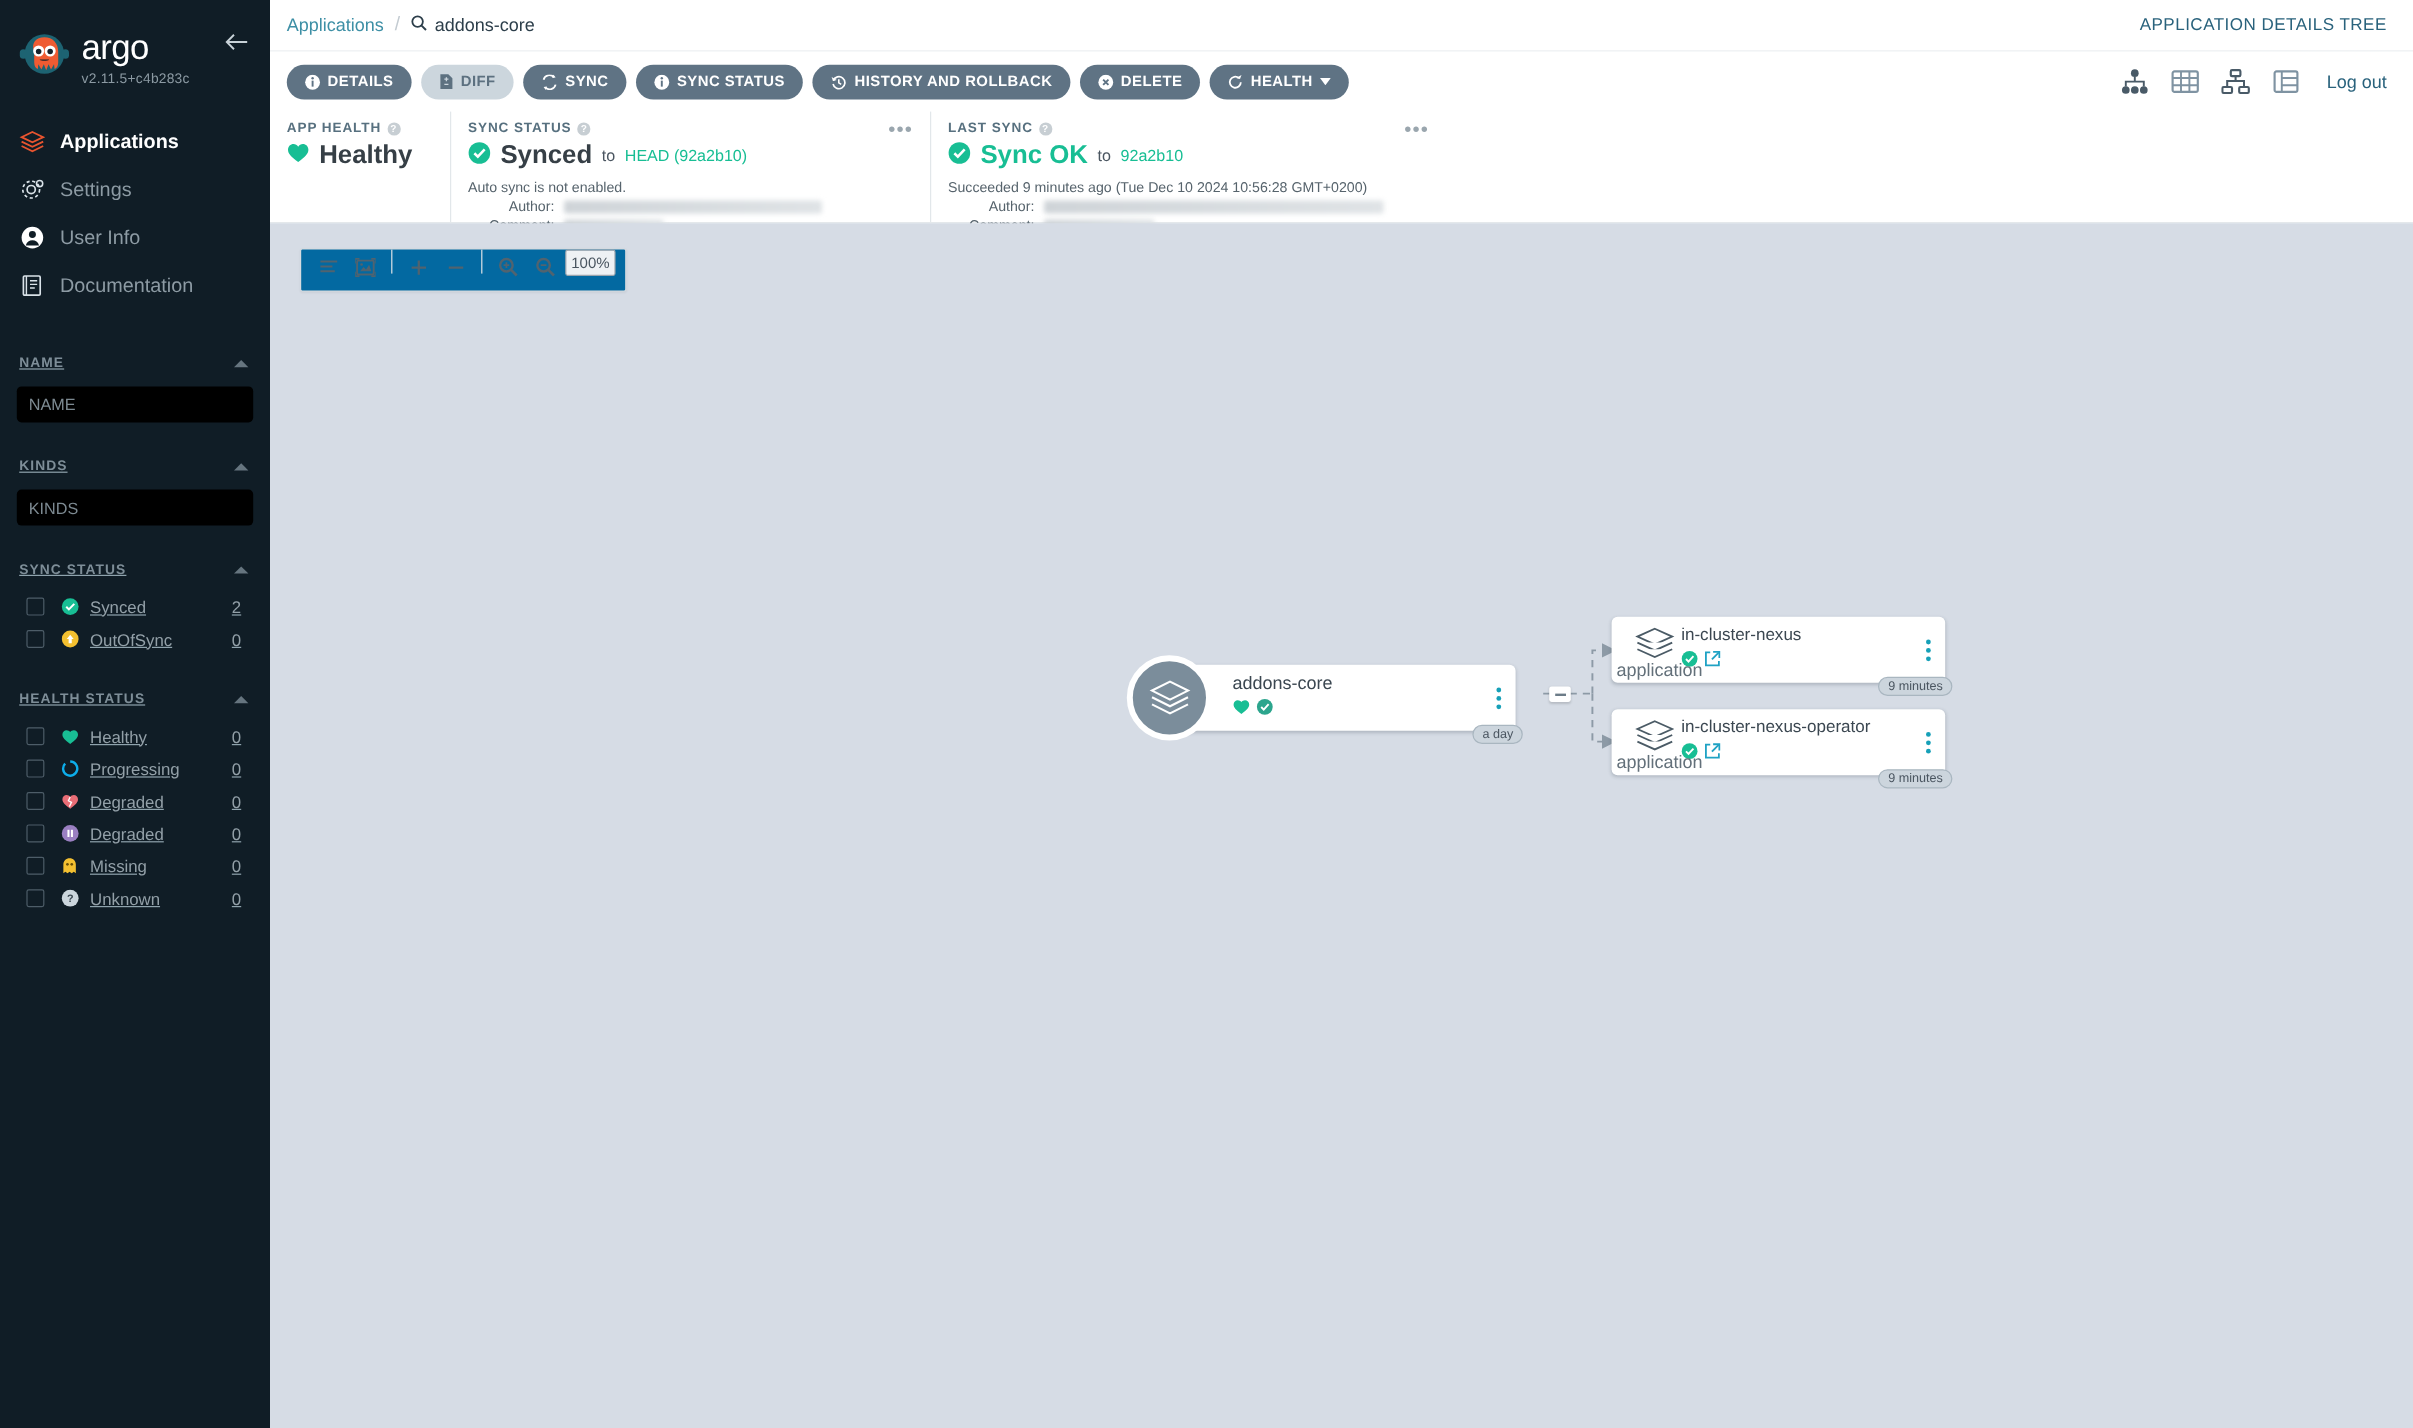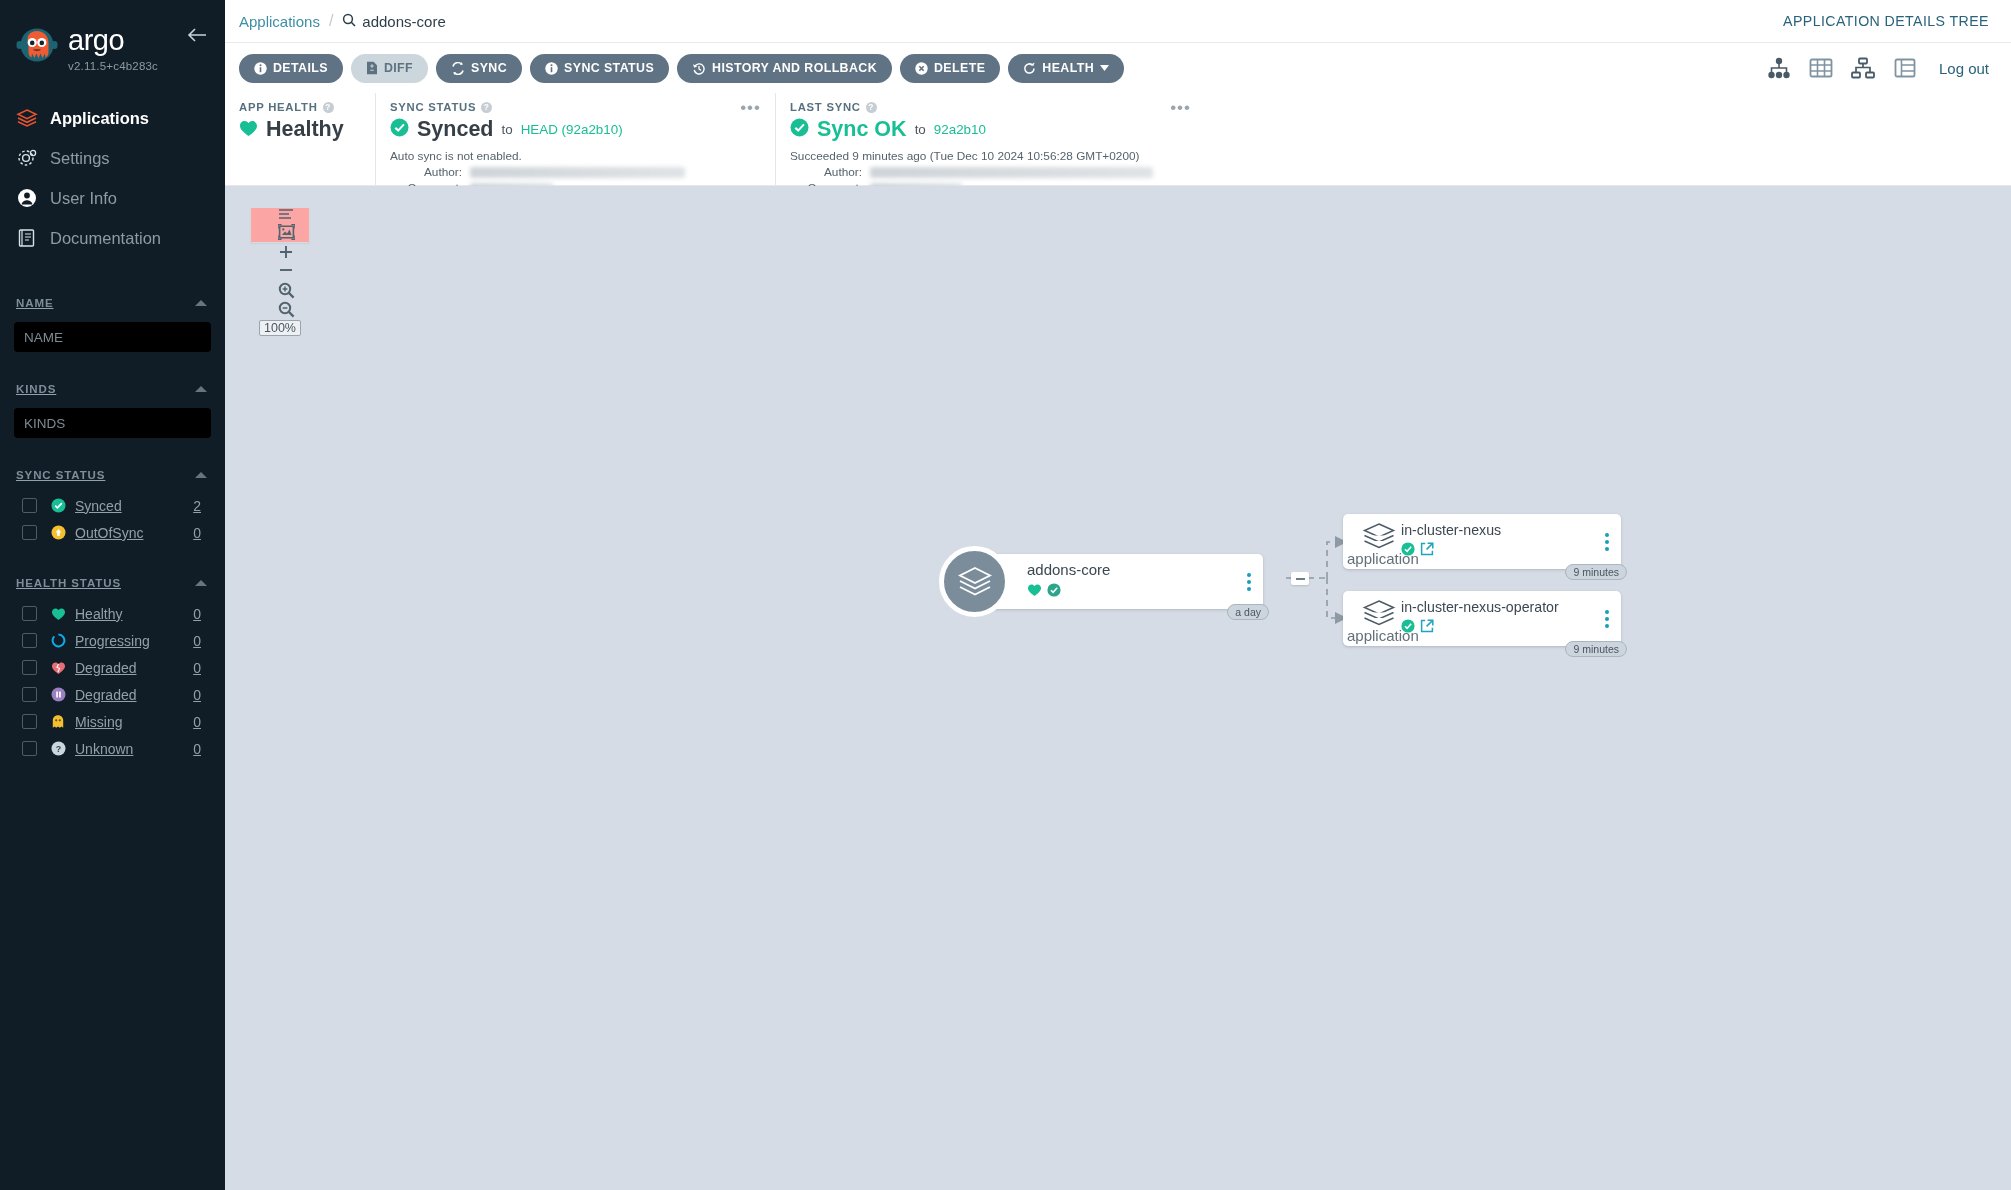--- a/index.html
+++ b/index.html
@@ -123,24 +123,23 @@
 
   .panel-health { width: 150px; }
   .panel-sync   { width: 400px; }
   .panel-last   { width: 430px; }
 
   
   .canvas { flex: 1 1 auto; background:#d6dce5; position: relative; overflow:hidden; }
 
   .gtoolbar {
     position:absolute; left: 250px; top: 250px;
-    height: 36px; background:#fca5a5; border:1px solid #d6dbe0; border-radius:2px;
-    display:flex; align-items:flex-end; padding: 0 8px; gap:2px;
+    height: 36px; background:#0369a1; border:1px solid #d6dbe0; border-radius:2px;
+    display:flex; align-items:flex-start; padding: 0 8px; gap:2px;
     box-shadow: 0 1px 2px rgba(0,0,0,.06);
-    flex-direction: column;
   }
   .gt-btn { width:29px; height:29px; display:flex; align-items:center; justify-content:center; cursor:pointer;}
   .gt-sep { width:1px; height:20px; background:#dfe3e7; margin:0 5px;}
   .zoomval {
     border:1px solid #9aa4ad; border-radius:2px; height:22px; min-width:40px;
     display:flex; align-items:center; justify-content:center;
     font-size:12.5px; color:#4a5560; background:#eef1f4; padding: 0 4px; cursor:text;
   }
 
   .gnode {

